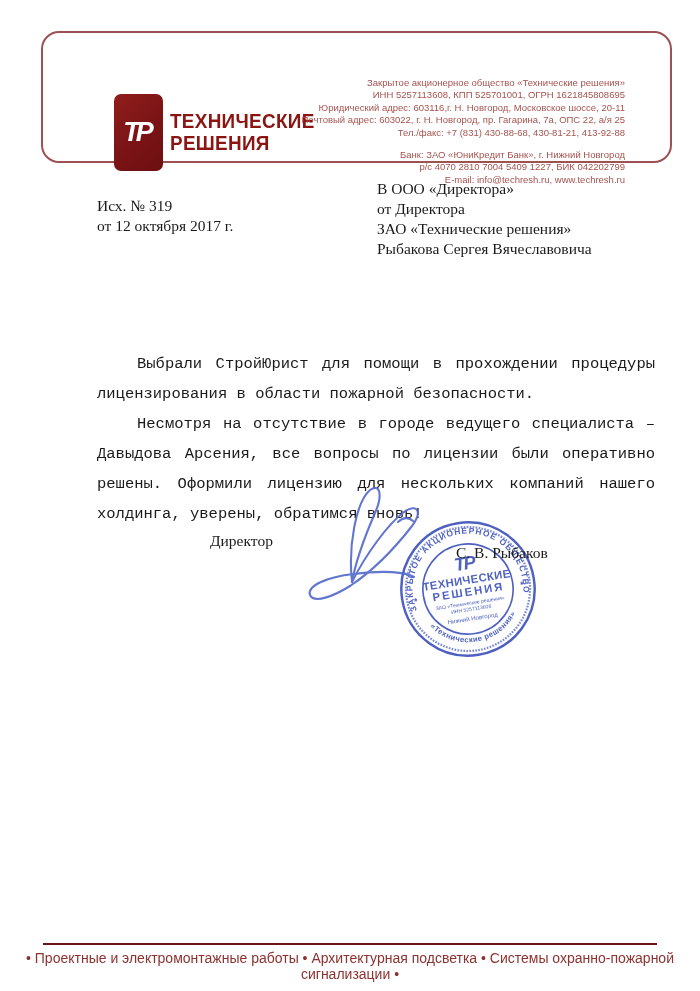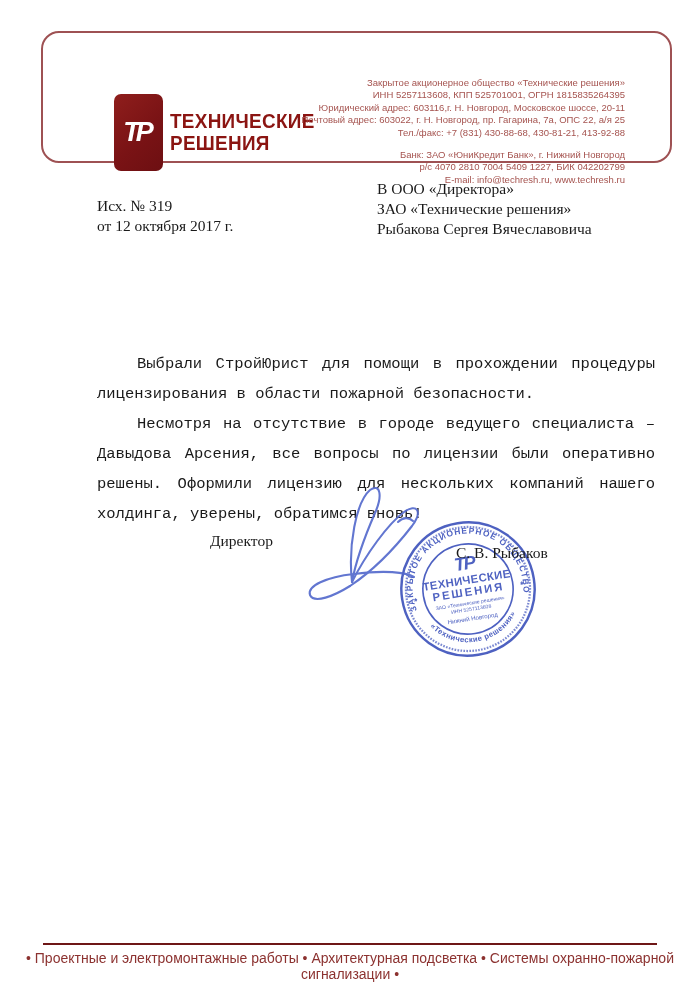--- a/index.html
+++ b/index.html
@@ -52,40 +52,41 @@
     <div class="logo-mark">
       <span class="logo-abbr">ТР</span>
     </div>
     <div class="logo-word">
       <div>ТЕХНИЧЕСКИЕ</div>
       <div>РЕШЕНИЯ</div>
     </div>
     <div class="company-info">
       <div class="company-block1">
         <div>Закрытое акционерное общество «Технические решения»</div>
-        <div>ИНН 5257113608, КПП 525701001, ОГРН 1815835264395</div>
+        <div>ИНН 5257113608, КПП 525701001, ОГРН 1621845808695</div>
         <div>Юридический адрес: 603116,г. Н. Новгород, Московское шоссе, 20-11</div>
         <div>Почтовый адрес: 603022, г. Н. Новгород, пр. Гагарина, 7а, ОПС 22, а/я 25</div>
         <div>Тел./факс: +7 (831) 430-88-68, 430-81-21, 413-92-88</div>
       </div>
       <div class="company-block2">
         <div>Банк: ЗАО «ЮниКредит Банк», г. Нижний Новгород</div>
         <div>р/с 4070 2810 7004 5409 1227, БИК 042202799</div>
         <div>E-mail: info@techresh.ru, www.techresh.ru</div>
       </div>
     </div>
   </div>
 
   <div class="ref-block">
     <div>Исх. № 319</div>
     <div>от 12 октября 2017 г.</div>
   </div>
 
   <div class="addressee">
     <div>В ООО «Директора»</div>
+    <div>от Директора</div>
     <div>ЗАО «Технические решения»</div>
     <div>Рыбакова Сергея Вячеславовича</div>
   </div>
 
   <div class="body-text">
     <p>Выбрали СтройЮрист для помощи в прохождении процедуры лицензирования в области пожарной безопасности.</p>
     <p>Несмотря на отсутствие в городе ведущего специалиста – Давыдова Арсения, все вопросы по лицензии были оперативно решены. Оформили лицензию для нескольких компаний нашего холдинга, уверены, обратимся вновь!</p>
   </div>
 
   <div class="sig-label">Директор</div>

